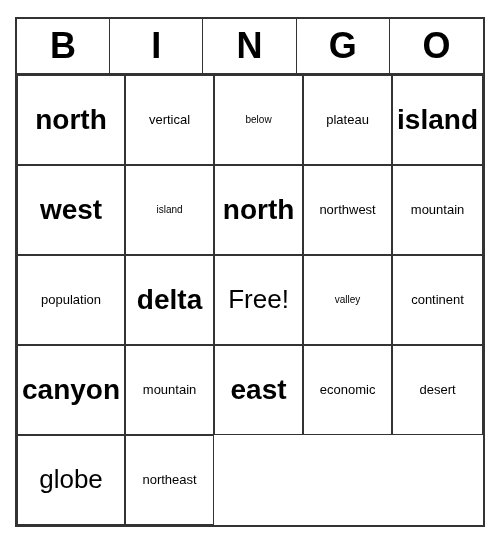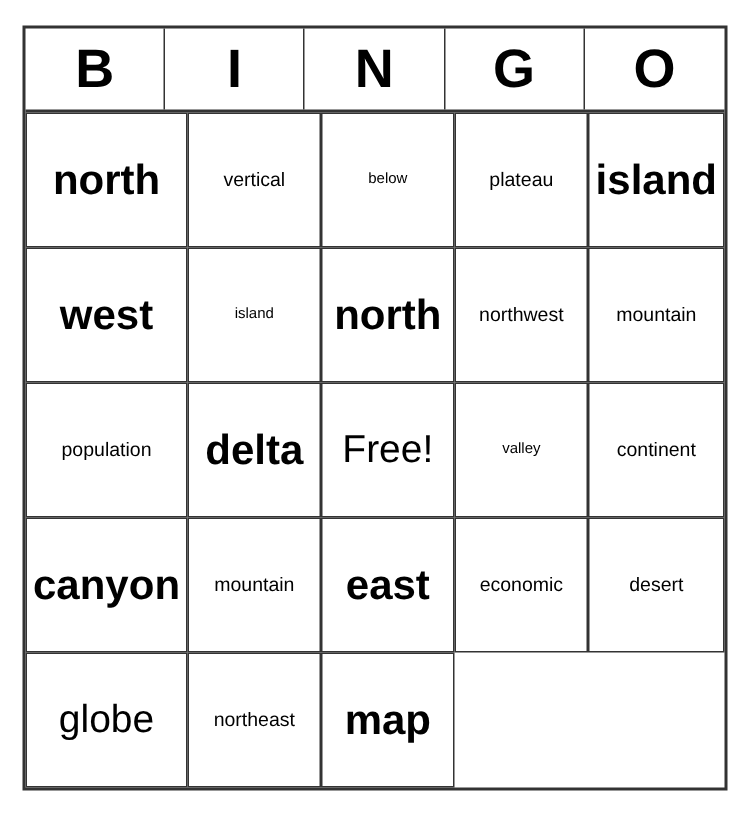--- a/index.html
+++ b/index.html
@@ -152,17 +152,14 @@
       </div>
       <div class="bingo-cell">
         <span class="size-sm">desert</span>
       </div>
       <div class="bingo-cell">
         <span class="size-lg">globe</span>
       </div>
       <div class="bingo-cell">
         <span class="size-sm">northeast</span>
       </div>
-      <div class="bingo-cell">
-        <span class="size-xl">map</span>
-      </div>
     </div>
 </div>
 
 </body></html>

